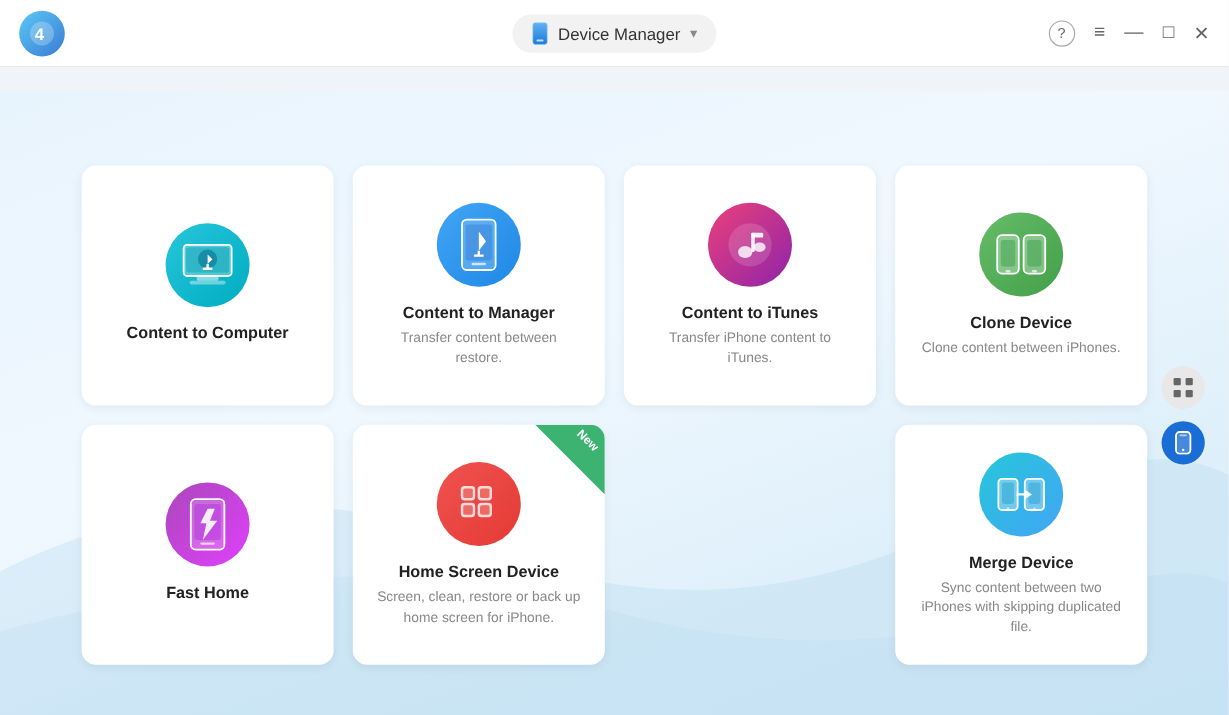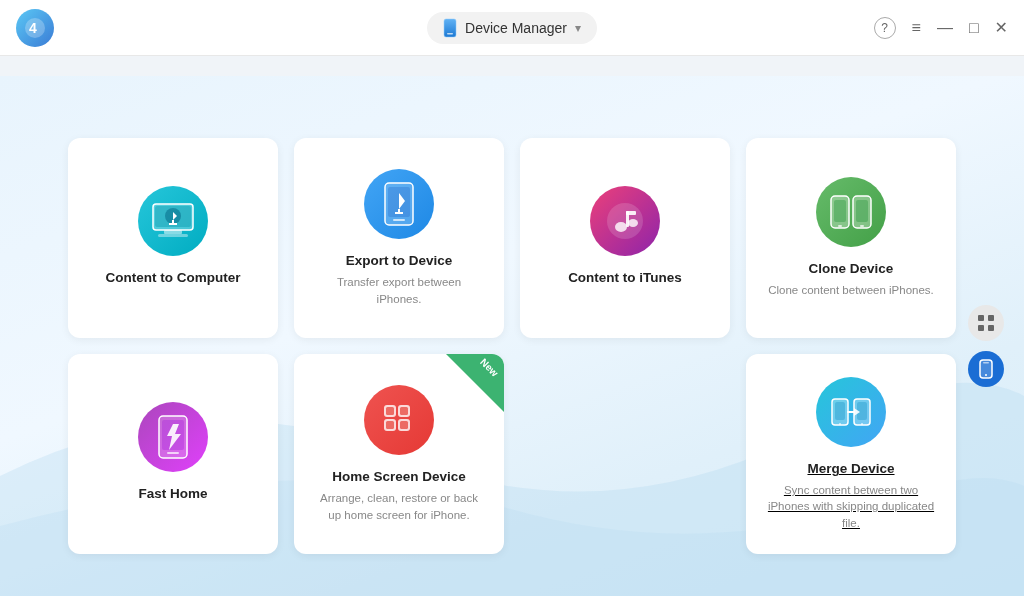--- a/index.html
+++ b/index.html
@@ -281,35 +281,36 @@
       <div class="card-icon icon-content-device">
         <svg width="36" height="46" viewBox="0 0 36 46" fill="none">
           <rect x="4" y="2" width="28" height="42" rx="4" fill="rgba(255,255,255,0.2)" stroke="white" stroke-width="1.5"></rect>
           <rect x="7" y="6" width="22" height="30" rx="2" fill="rgba(30,100,200,0.3)"></rect>
           <rect x="12" y="38" width="12" height="2" rx="1" fill="white" opacity="0.7"></rect>
           <polygon points="18,12 18,28 24,20" fill="white"></polygon>
           <line x1="18" y1="28" x2="18" y2="32" stroke="white" stroke-width="2"></line>
           <line x1="14" y1="32" x2="22" y2="32" stroke="white" stroke-width="2"></line>
         </svg>
       </div>
-      <div class="card-title">Export to Device</div>
-      <div class="card-desc">Transfer export between iPhones.</div>
+      <div class="card-title">Content to Manager</div>
+      <div class="card-desc">Transfer content between restore.</div>
     </div>
 
     <div class="card">
       <div class="card-icon icon-itunes">
         <svg width="40" height="40" viewBox="0 0 40 40" fill="none">
           <circle cx="20" cy="20" r="18" fill="rgba(255,255,255,0.15)"></circle>
           <ellipse cx="16" cy="26" rx="6" ry="5" fill="rgba(255,255,255,0.8)"></ellipse>
           <ellipse cx="28" cy="22" rx="5" ry="4" fill="rgba(255,255,255,0.8)"></ellipse>
           <rect x="21" y="10" width="3" height="16" rx="1" fill="rgba(255,255,255,0.9)"></rect>
           <rect x="21" y="10" width="10" height="4" rx="1" fill="rgba(255,255,255,0.9)"></rect>
         </svg>
       </div>
       <div class="card-title">Content to iTunes</div>
+      <div class="card-desc">Transfer iPhone content to iTunes.</div>
     </div>
 
     <div class="card">
       <div class="card-icon icon-clone">
         <svg width="44" height="40" viewBox="0 0 44 40" fill="none">
           <rect x="2" y="4" width="18" height="32" rx="4" fill="rgba(255,255,255,0.3)" stroke="white" stroke-width="1.5"></rect>
           <rect x="24" y="4" width="18" height="32" rx="4" fill="rgba(255,255,255,0.3)" stroke="white" stroke-width="1.5"></rect>
           <rect x="5" y="8" width="12" height="22" rx="2" fill="rgba(40,150,60,0.4)"></rect>
           <rect x="27" y="8" width="12" height="22" rx="2" fill="rgba(40,150,60,0.4)"></rect>
           <rect x="9" y="33" width="4" height="2" rx="1" fill="white" opacity="0.7"></rect>
@@ -343,24 +344,24 @@
           <rect x="18" y="4" width="12" height="12" rx="3" fill="rgba(255,255,255,0.8)"></rect>
           <rect x="4" y="18" width="12" height="12" rx="3" fill="rgba(255,255,255,0.8)"></rect>
           <rect x="18" y="18" width="12" height="12" rx="3" fill="rgba(255,255,255,0.8)"></rect>
           <rect x="6" y="6" width="8" height="8" rx="1.5" fill="rgba(230,60,50,0.7)"></rect>
           <rect x="20" y="6" width="8" height="8" rx="1.5" fill="rgba(230,60,50,0.7)"></rect>
           <rect x="6" y="20" width="8" height="8" rx="1.5" fill="rgba(230,60,50,0.7)"></rect>
           <rect x="20" y="20" width="8" height="8" rx="1.5" fill="rgba(230,60,50,0.7)"></rect>
         </svg>
       </div>
       <div class="card-title">Home Screen Device</div>
-      <div class="card-desc">Arrange, clean, restore or back up home screen for iPhone.</div>
-    </div>
-
-    <div class="card" style="grid-column: 4; grid-row: 2; text-decoration: underline;">
+      <div class="card-desc">Screen, clean, restore or back up home screen for iPhone.</div>
+    </div>
+
+    <div class="card" style="grid-column: 4; grid-row: 2;">
       <div class="card-icon icon-merge">
         <svg width="42" height="38" viewBox="0 0 42 38" fill="none">
           <rect x="2" y="6" width="16" height="26" rx="3" fill="rgba(255,255,255,0.3)" stroke="white" stroke-width="1.5"></rect>
           <rect x="24" y="6" width="16" height="26" rx="3" fill="rgba(255,255,255,0.3)" stroke="white" stroke-width="1.5"></rect>
           <rect x="5" y="9" width="10" height="18" rx="2" fill="rgba(30,150,200,0.4)"></rect>
           <rect x="27" y="9" width="10" height="18" rx="2" fill="rgba(30,150,200,0.4)"></rect>
           <rect x="9" y="30" width="2" height="2" rx="1" fill="white" opacity="0.7"></rect>
           <rect x="31" y="30" width="2" height="2" rx="1" fill="white" opacity="0.7"></rect>
 
           <path d="M18 19 L24 19" stroke="white" stroke-width="2" stroke-linecap="round"></path>

